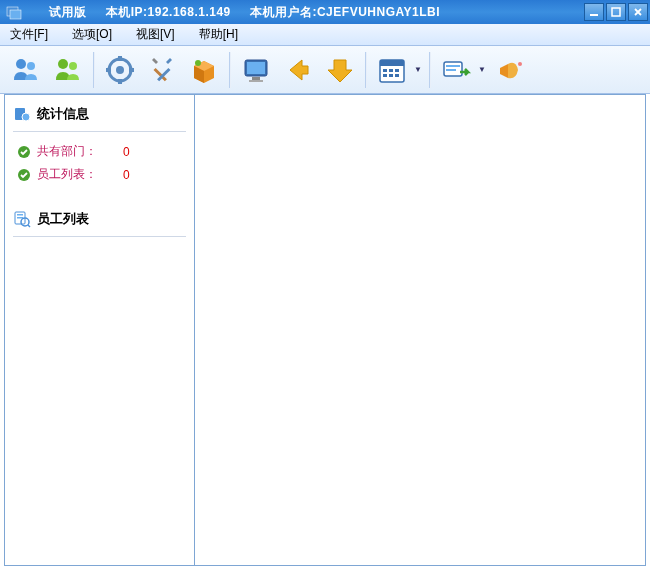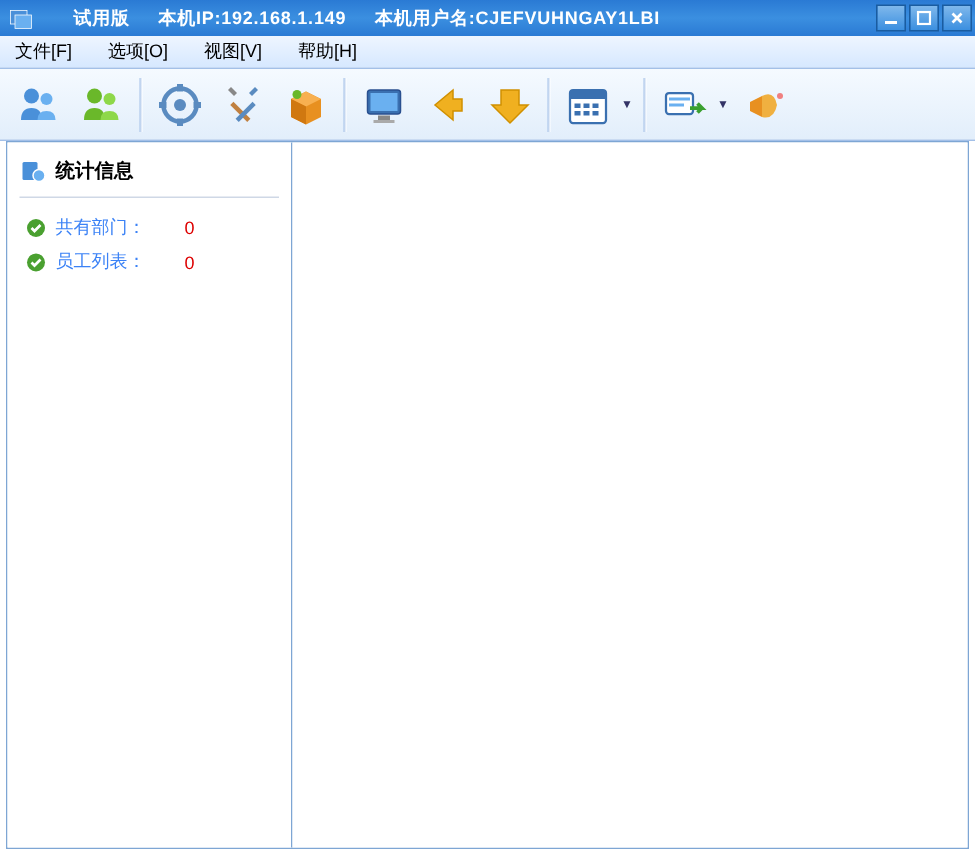--- a/index.html
+++ b/index.html
@@ -89,21 +89,21 @@
       border-bottom: 1px solid #cfd8e6;
       margin-bottom: 8px;
     }
     .stat-row {
       display: flex;
       align-items: center;
       padding: 3px 4px;
       gap: 6px;
     }
     .stat-icon { width: 14px; height: 14px; flex-shrink: 0; }
-    .stat-label { color: #3b82f6; width: 80px; }
+    .stat-label { color: #be185d; width: 80px; }
     .stat-value { color: #d00; }
     
     .main { flex: 1; background: #fff; }
     
     svg { display: block; }
   </style>
 </head>
 <body>
 
 <div class="window">
@@ -272,18 +272,28 @@
         <svg class="stat-icon" viewBox="0 0 14 14">
           <circle cx="7" cy="7" r="6" fill="#4aa030"></circle>
           <path d="M4 7 L6 9 L10 5" stroke="#fff" stroke-width="1.8" fill="none"></path>
         </svg>
         <span class="stat-label">员工列表：</span>
         <span class="stat-value">0</span>
       </div>
 
       <div style="height:20px"></div>
 
+      <div class="section-header">
+        <svg width="18" height="18" viewBox="0 0 18 18">
+          <rect x="2" y="2" width="10" height="12" fill="#fff" stroke="#4a90d9" rx="1"></rect>
+          <rect x="4" y="4" width="6" height="1.5" fill="#6ab0f0"></rect>
+          <rect x="4" y="7" width="6" height="1.5" fill="#6ab0f0"></rect>
+          <circle cx="12" cy="12" r="4" fill="none" stroke="#4a90d9" stroke-width="1.5"></circle>
+          <line x1="15" y1="15" x2="17" y2="17" stroke="#4a90d9" stroke-width="1.5"></line>
+        </svg>
+        <span>员工列表</span>
+      </div>
 
     </div>
     <div class="main"></div>
   </div>
 
 </div>
 
 </body></html>

